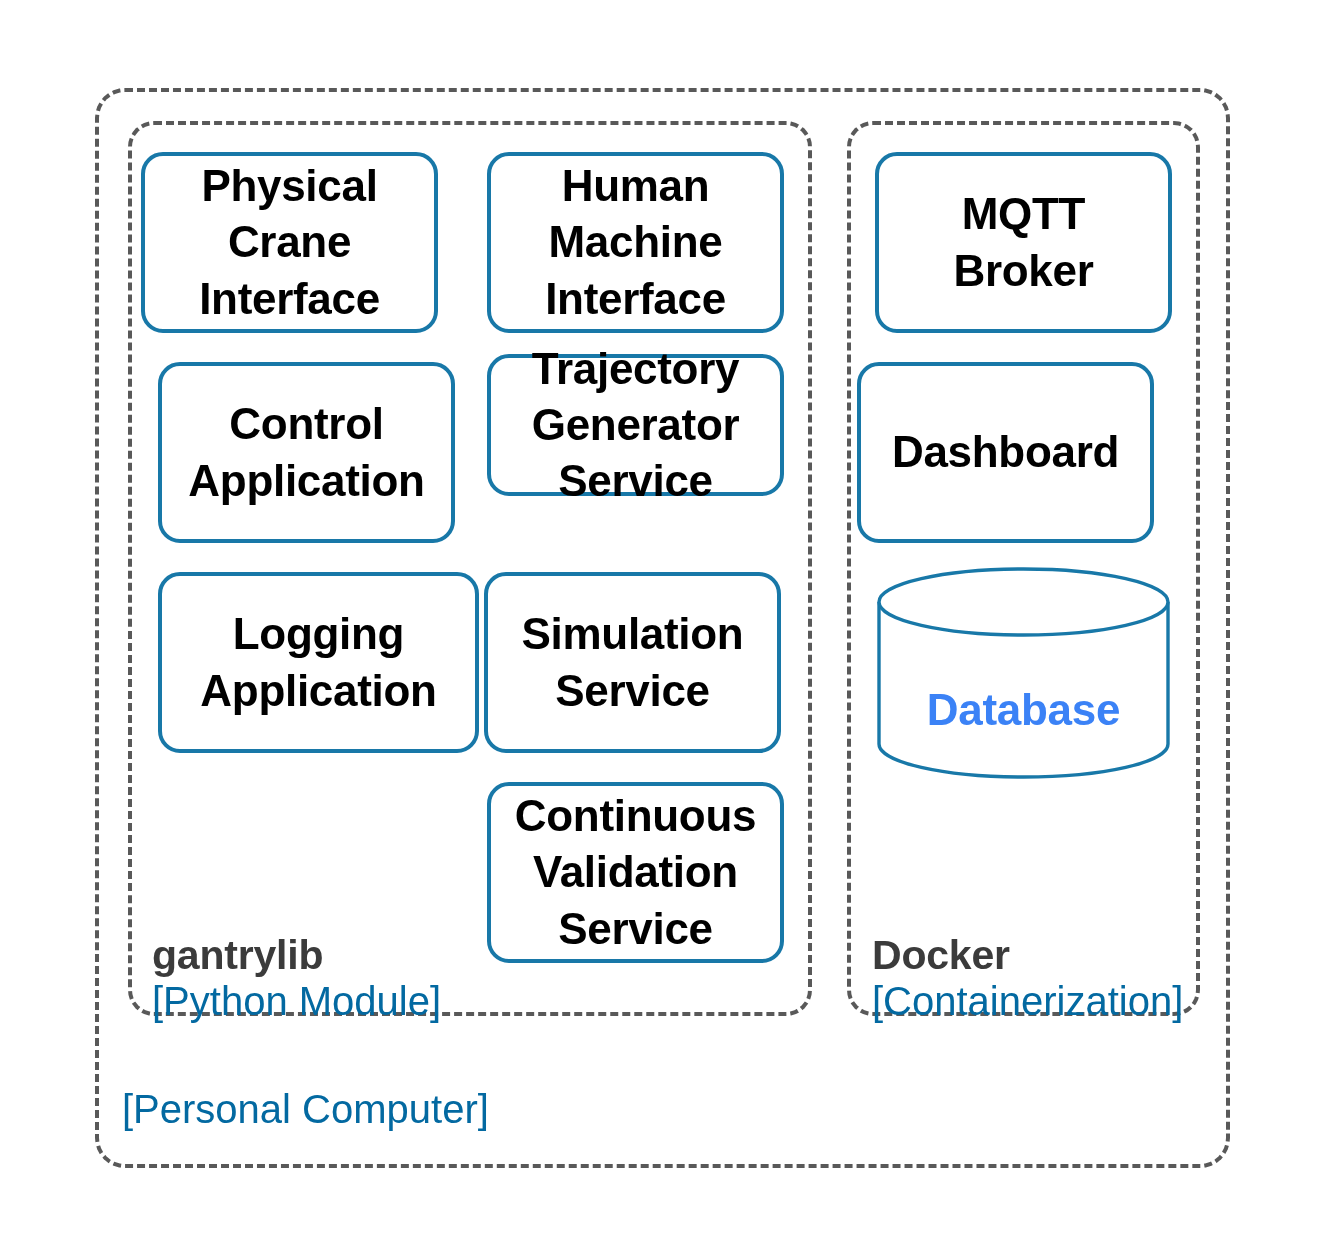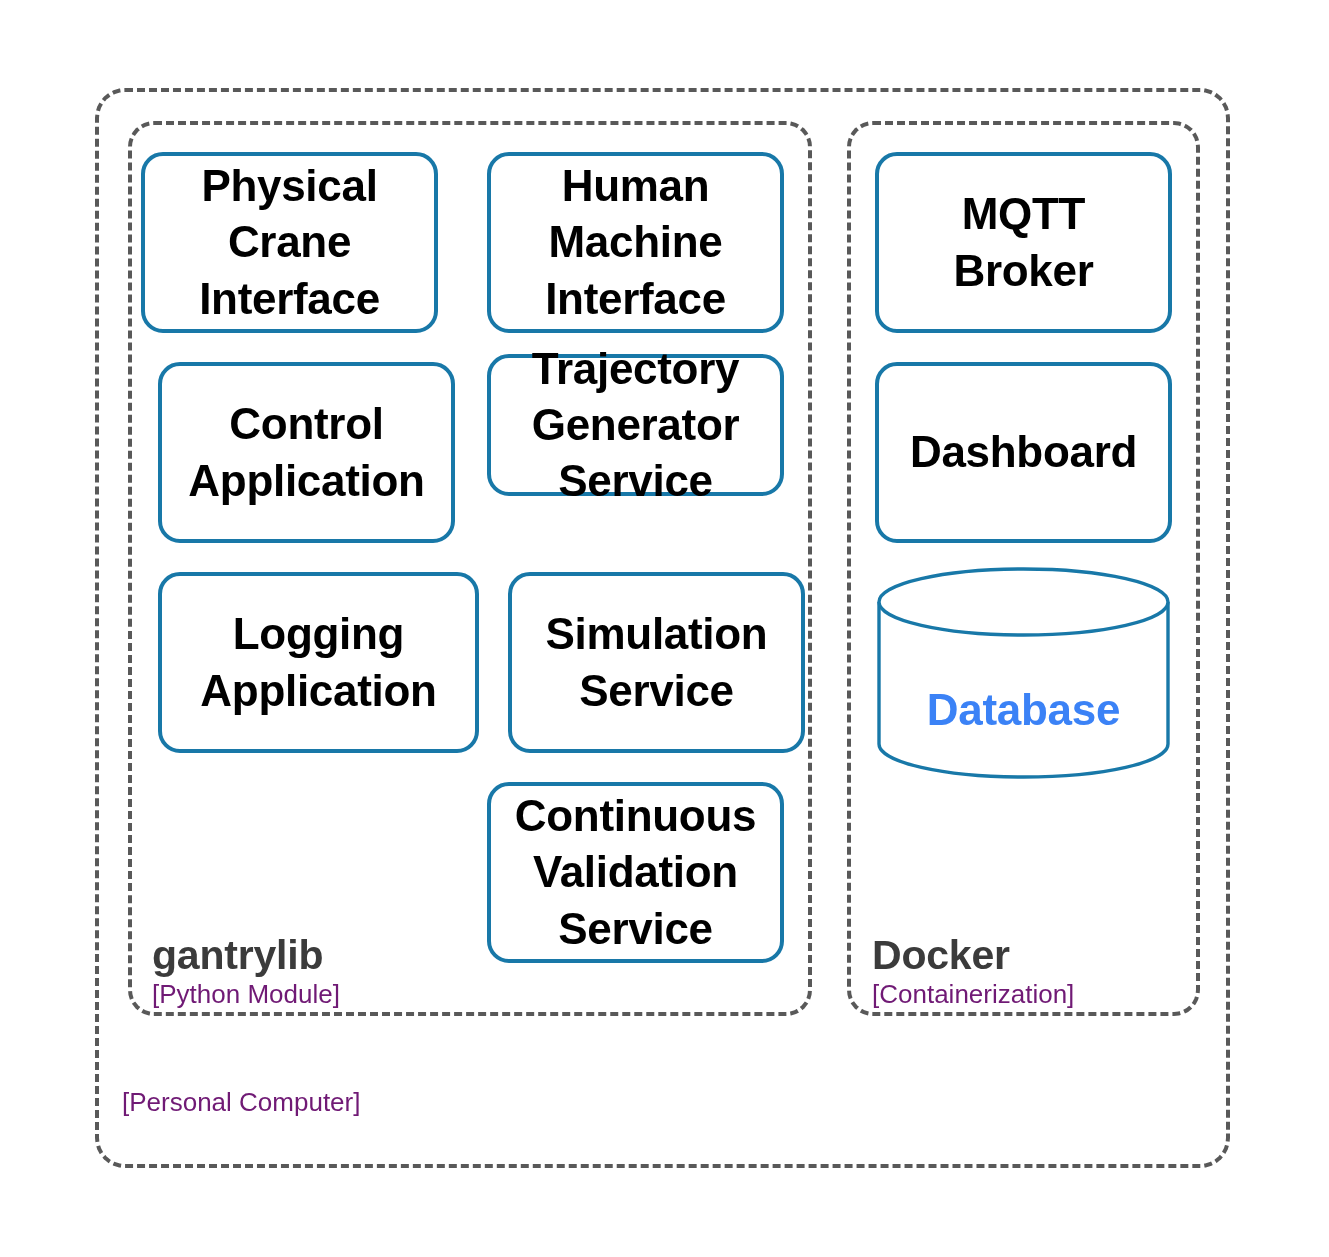--- a/index.html
+++ b/index.html
@@ -57,23 +57,23 @@
   }
   .caption .cap-title {
     display: block;
     font-size: 41px;
     font-weight: bold;
     color: #3b3b3b;
     letter-spacing: -0.2px;
   }
   .caption .cap-sub {
     display: block;
-    font-size: 26px;
+    font-size: 40px;
     font-weight: normal;
-    color: #701a75;
+    color: #0369a1;
     margin-top: 4px;
   }
   #gantrylib-caption { left: 152px; top: 893px; }
   #docker-caption    { left: 872px; top: 893px; }
   #computer-caption  { left: 122px; top: 1043px; }
 
   
   .component {
     position: absolute;
     box-sizing: border-box;
@@ -93,25 +93,25 @@
   }
   .component .clabel { display: block; }
 
   
   #comp-physical-crane-interface { left: 141px; top: 152px;  width: 297px; height: 181px; }
   #comp-control-application      { left: 158px; top: 362px;  width: 297px; height: 181px; }
   #comp-logging-application      { left: 158px; top: 572px;  width: 321px; height: 181px; }
   
   #comp-human-machine-interface  { left: 487px; top: 152px;  width: 297px; height: 181px; }
   #comp-trajectory-generator     { left: 487px; top: 354px;  width: 297px; height: 142px; }
-  #comp-simulation-service       { left: 508px; top: 572px;  width: 297px; height: 181px; }
+  #comp-simulation-service       { left: 484px; top: 572px;  width: 297px; height: 181px; }
   #comp-continuous-validation    { left: 487px; top: 782px;  width: 297px; height: 181px; }
   
   #comp-mqtt-broker              { left: 875px; top: 152px;  width: 297px; height: 181px; }
-  #comp-dashboard                { left: 875px; top: 362px;  width: 297px; height: 181px; text-align: right; }
+  #comp-dashboard                { left: 857px; top: 362px;  width: 297px; height: 181px; text-align: right; }
 
   
   #comp-database {
     position: absolute;
     left: 875px;
     top: 565px;
     width: 297px;
     height: 216px;
   }
   #comp-database svg {

